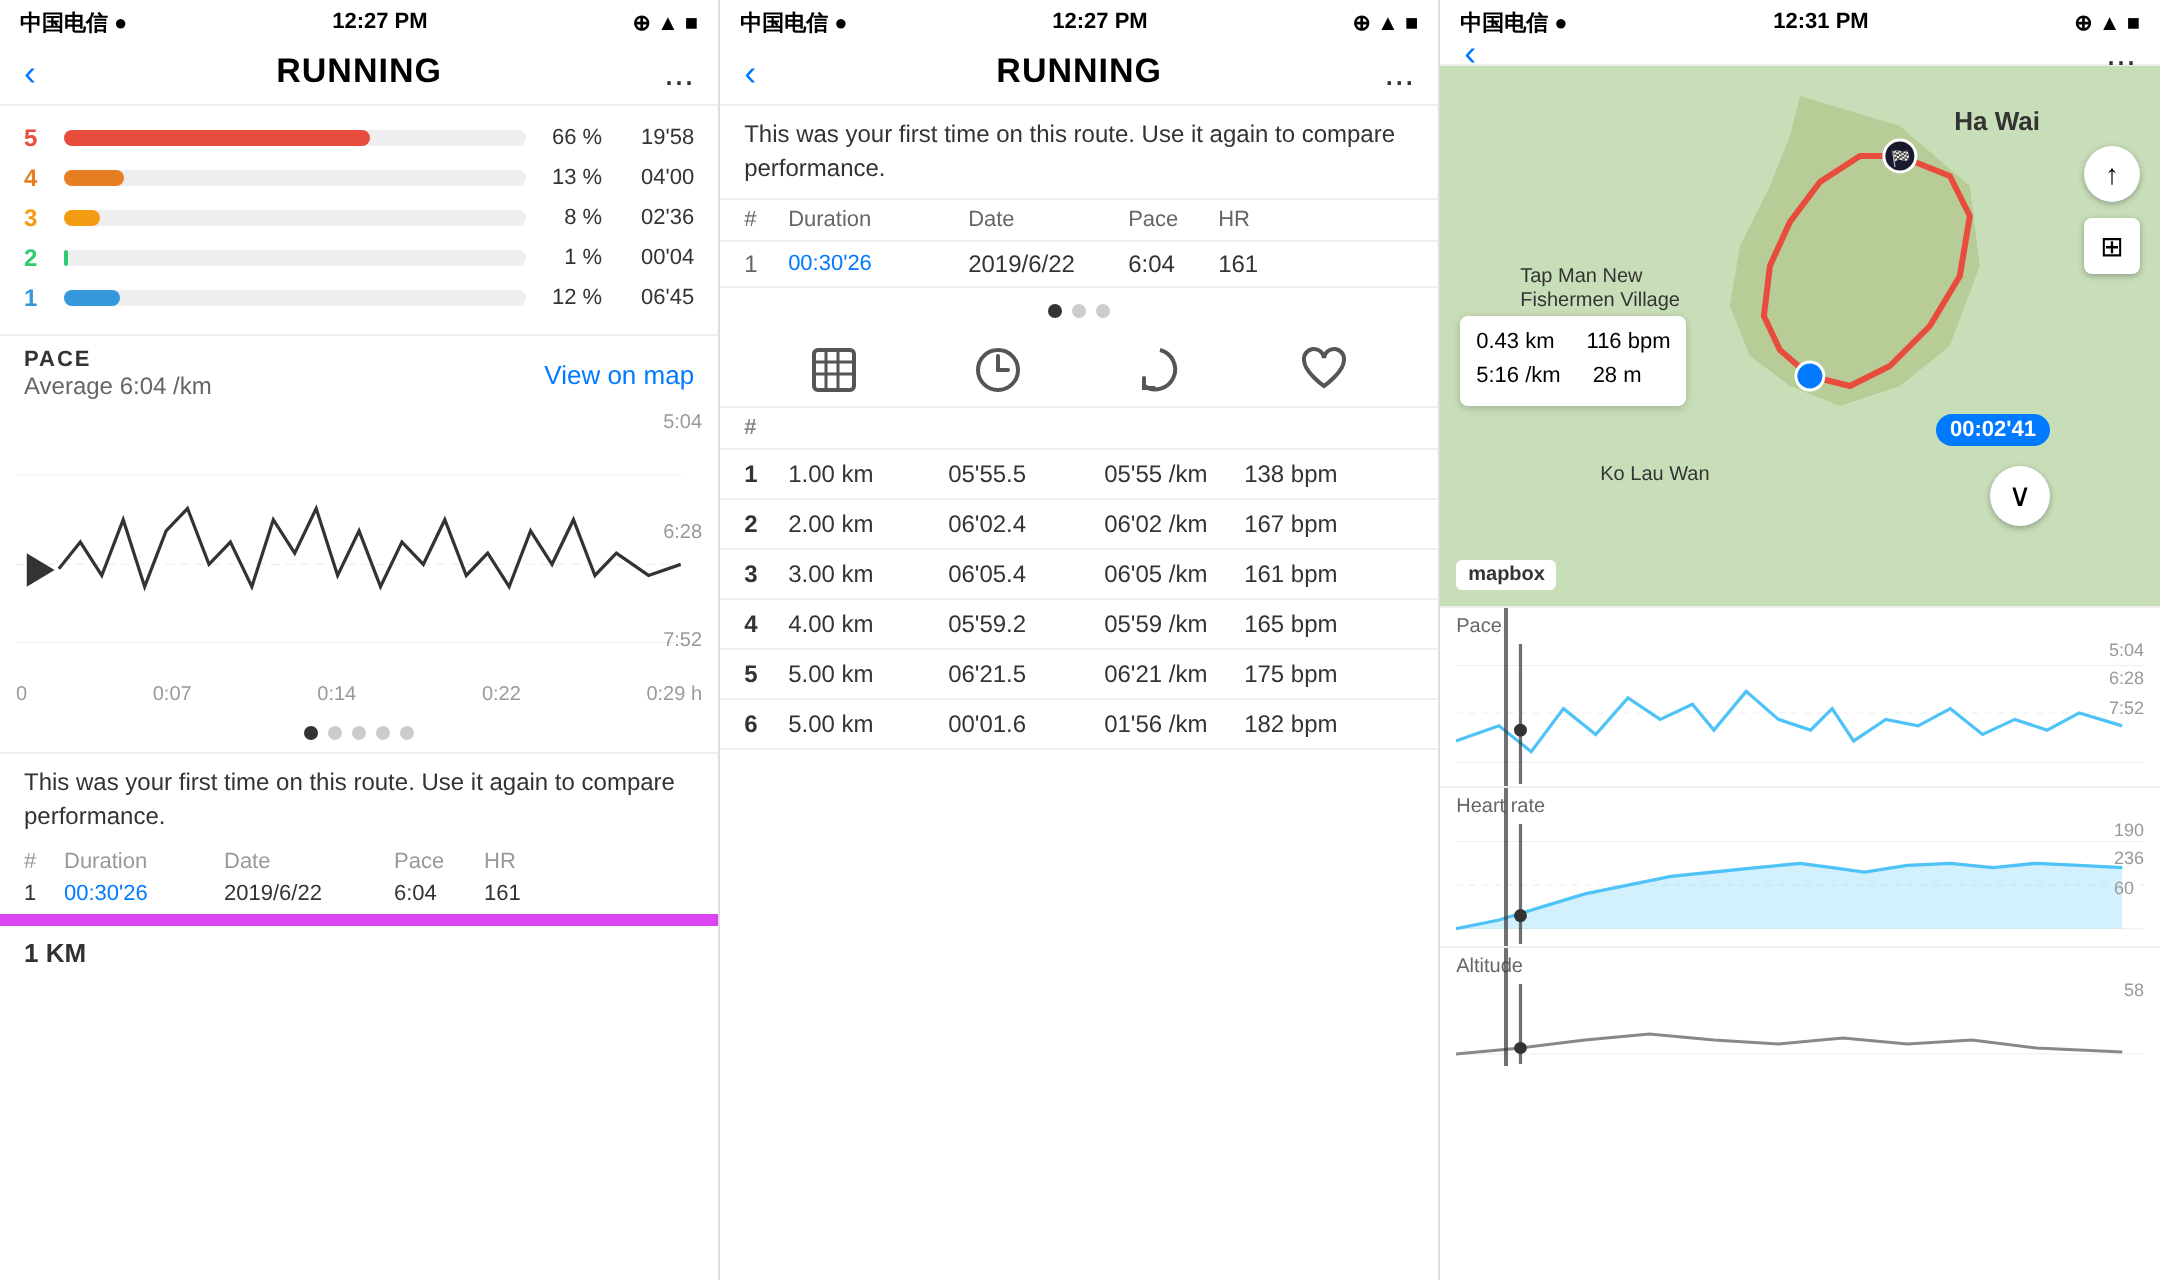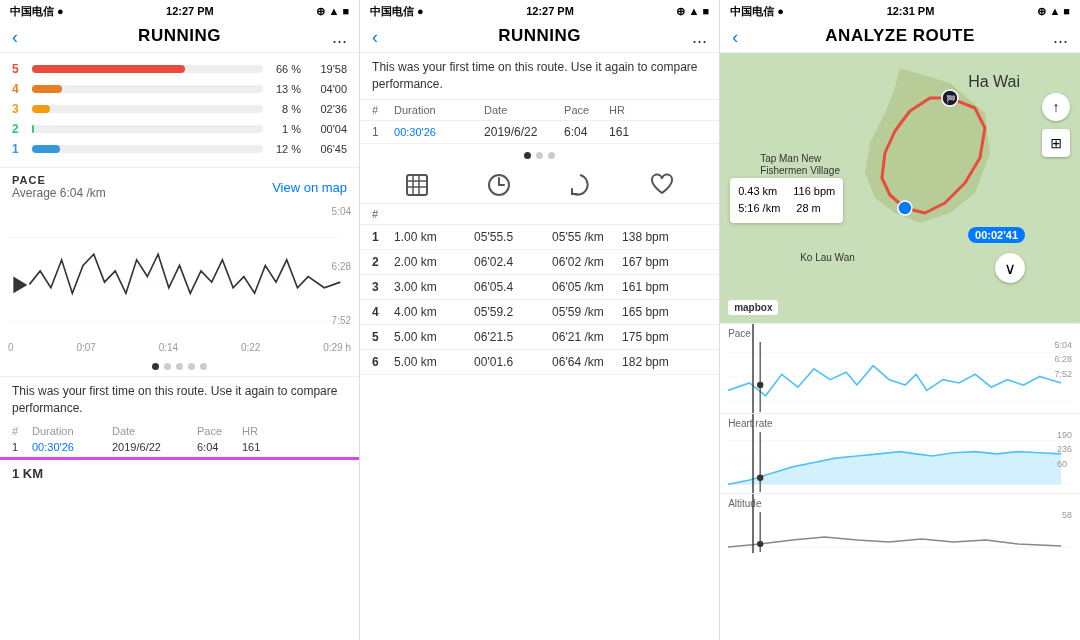--- a/index.html
+++ b/index.html
@@ -199,21 +199,21 @@
     .dur-link {
       color: #007AFF;
       font-size: 11px;
     }
 
     .one-km {
       padding: 6px 12px 0;
       font-size: 13px;
       font-weight: 700;
       color: #333;
-      border-top: 3px solid #d946ef;
+      border-top: 6px solid #d946ef;
     }
 
     
     .p2-header {
       background: #fff;
       text-align: center;
       padding: 4px 0 6px;
       position: relative;
       border-bottom: 1px solid #eee;
     }
@@ -380,23 +380,23 @@
       align-items: center;
       justify-content: center;
       font-size: 14px;
       box-shadow: 0 1px 3px rgba(0,0,0,0.3);
       cursor: pointer;
     }
     .map-label-hawai {
       position: absolute;
       top: 20px;
       right: 60px;
-      font-size: 16px;
-      color: #333;
-      font-weight: 400;
+      font-size: 13px;
+      color: #333;
+      font-weight: 700;
     }
     .map-label-tapman {
       position: absolute;
       top: 100px;
       left: 40px;
       font-size: 10px;
       color: #333;
       font-weight: 500;
       line-height: 1.2;
     }
@@ -713,37 +713,36 @@
       <span class="lap-col1">5</span>
       <span class="lap-col2">5.00 km</span>
       <span class="lap-col3">06'21.5</span>
       <span class="lap-col4">06'21 /km</span>
       <span class="lap-col5">175 bpm</span>
     </div>
     <div class="p2-lap-row">
       <span class="lap-col1">6</span>
       <span class="lap-col2">5.00 km</span>
       <span class="lap-col3">00'01.6</span>
-      <span class="lap-col4">06'64 /km</span>
+      <span class="lap-col4">01'56 /km</span>
       <span class="lap-col5">182 bpm</span>
     </div>
   </div>
 </div>
 
 <div class="panel" style="border-right:none;">
 
   <div class="status-bar">
     <span>中国电信 ●</span>
     <span>12:31 PM</span>
     <span>⊕ ▲ ■</span>
   </div>
 
   <div class="p3-header">
     <span class="back-btn">‹</span>
-    <h1>ANALYZE ROUTE</h1>
     <span class="more-btn">...</span>
   </div>
 
   <div class="map-area">
     <div class="map-bg">
       <svg class="map-route" viewBox="0 0 360 270" preserveAspectRatio="none">
 
         <rect x="0" y="0" width="360" height="270" fill="#c8deb8"></rect>
 
         <polygon points="180,15 230,30 265,60 270,100 255,140 230,160 200,170 175,160 155,145 145,120 150,90 165,60 175,35" fill="#b8cc98"></polygon>

